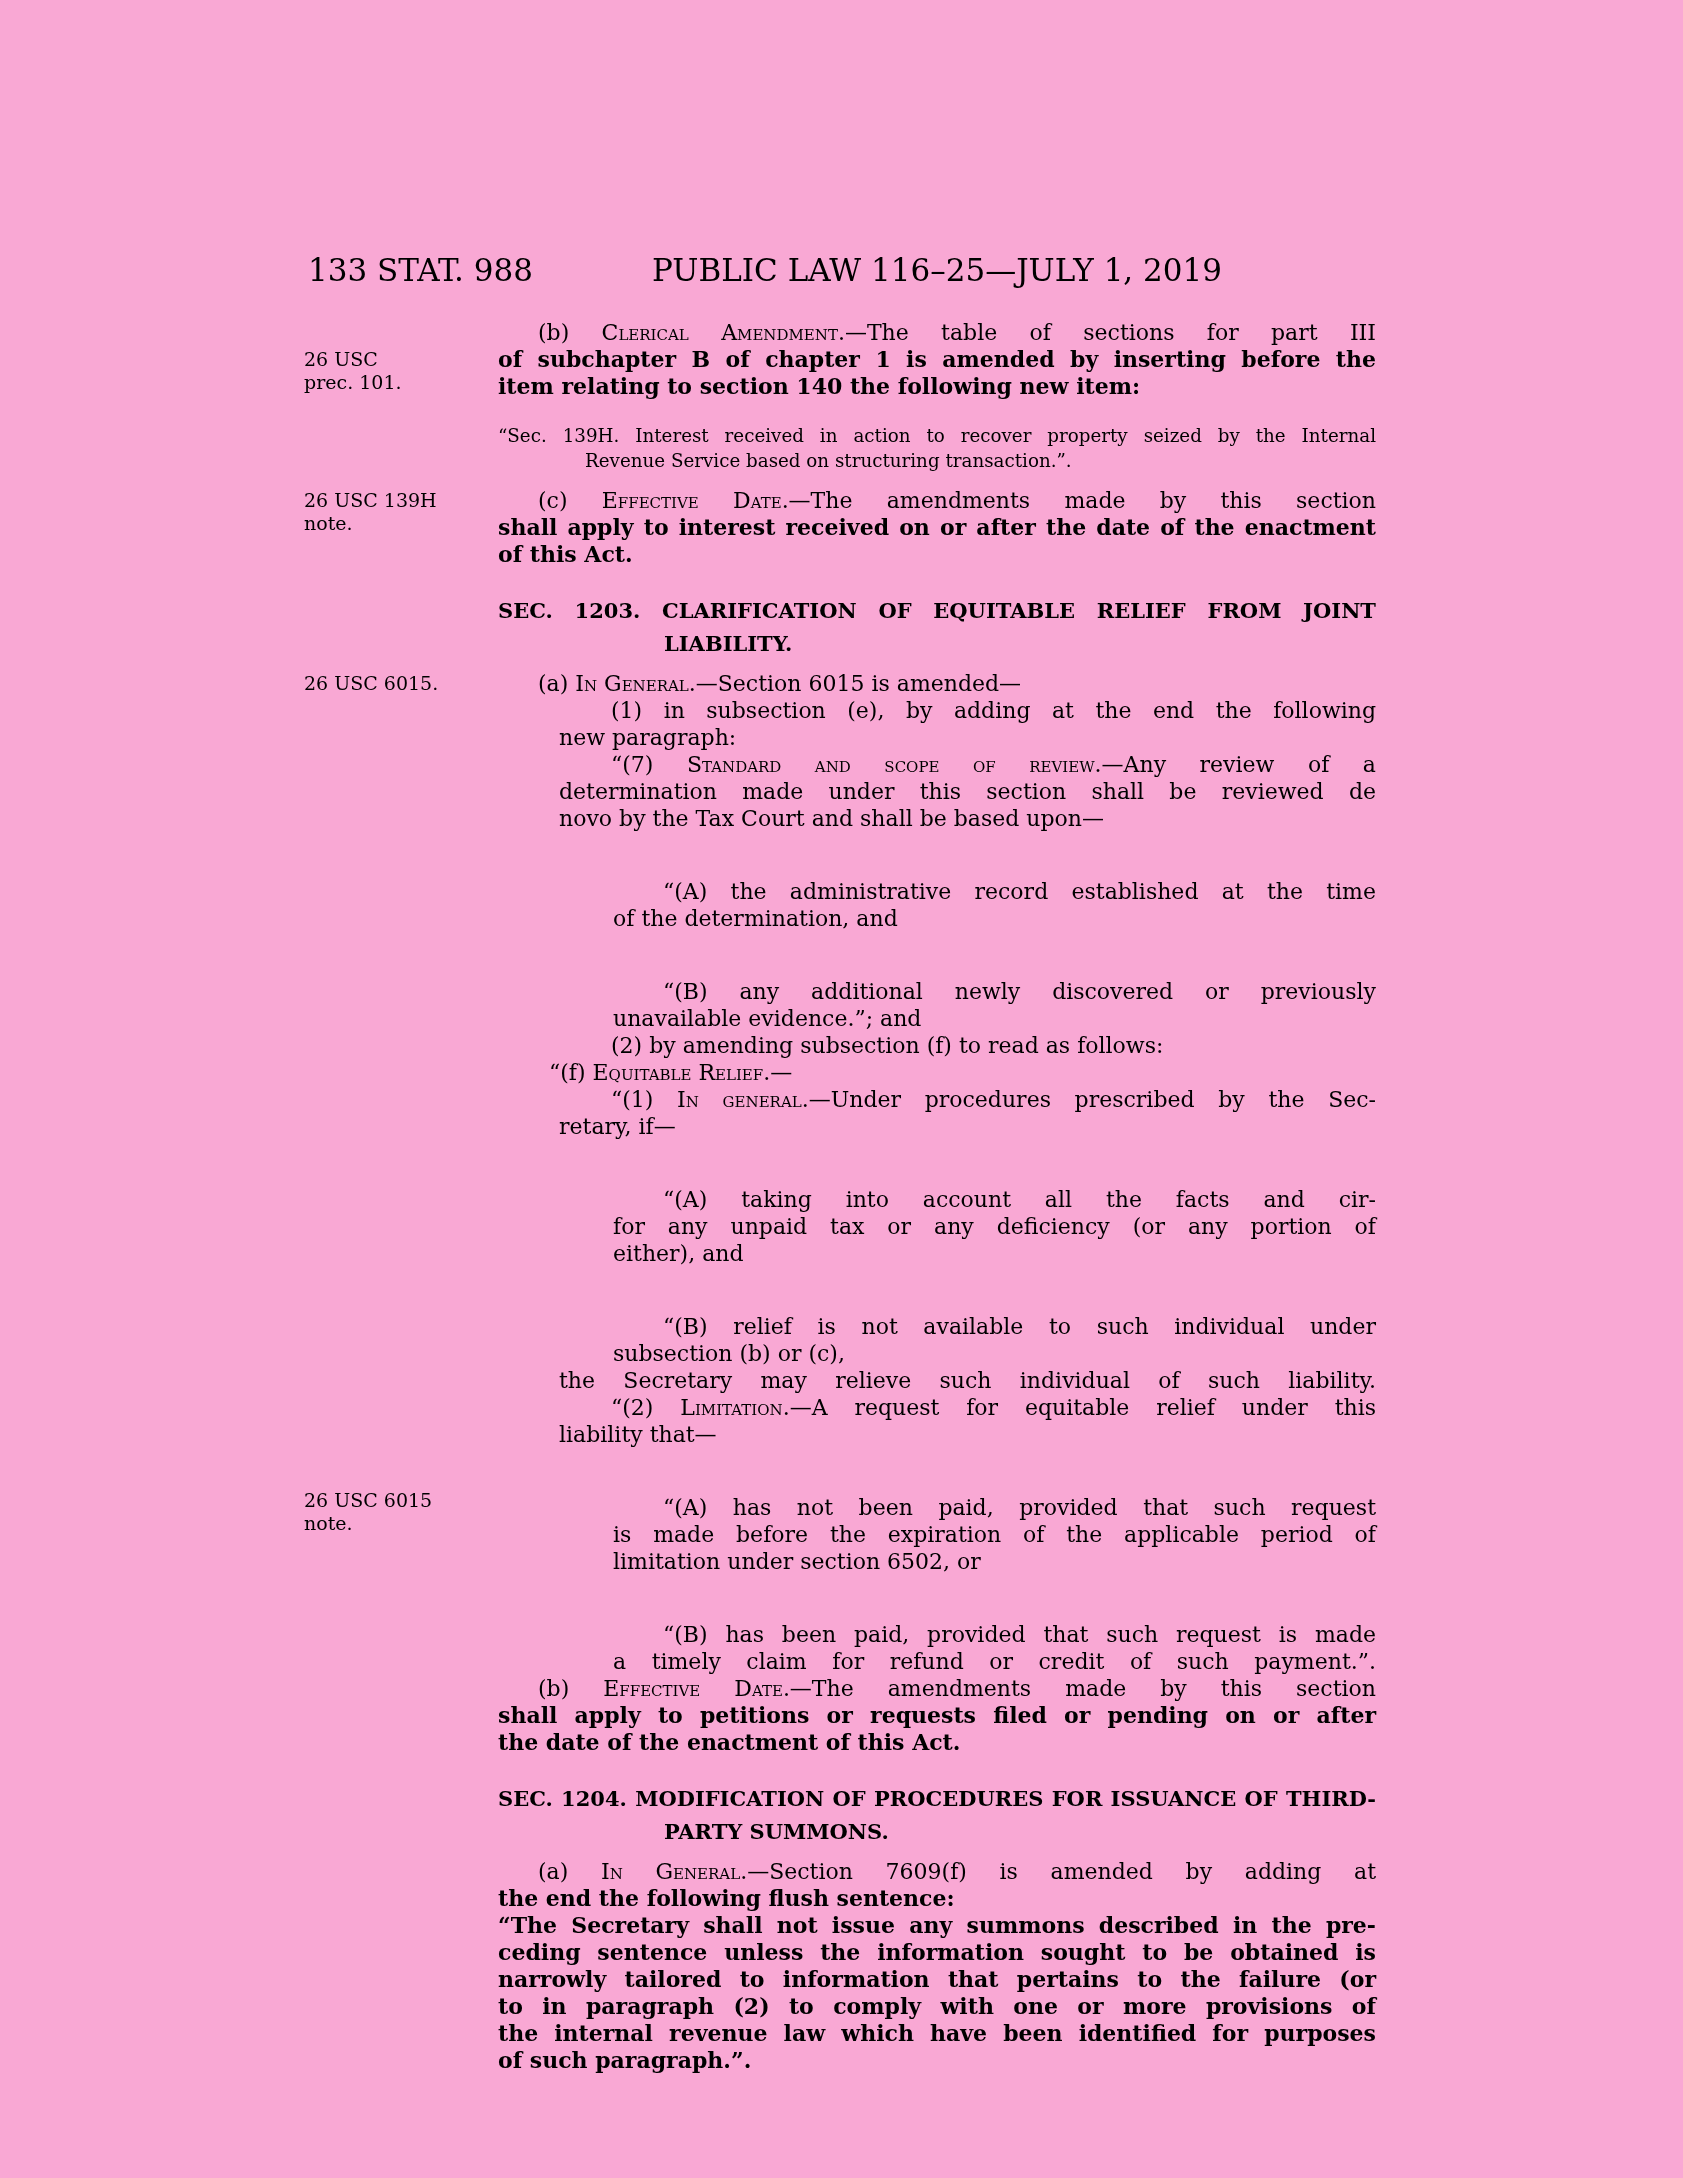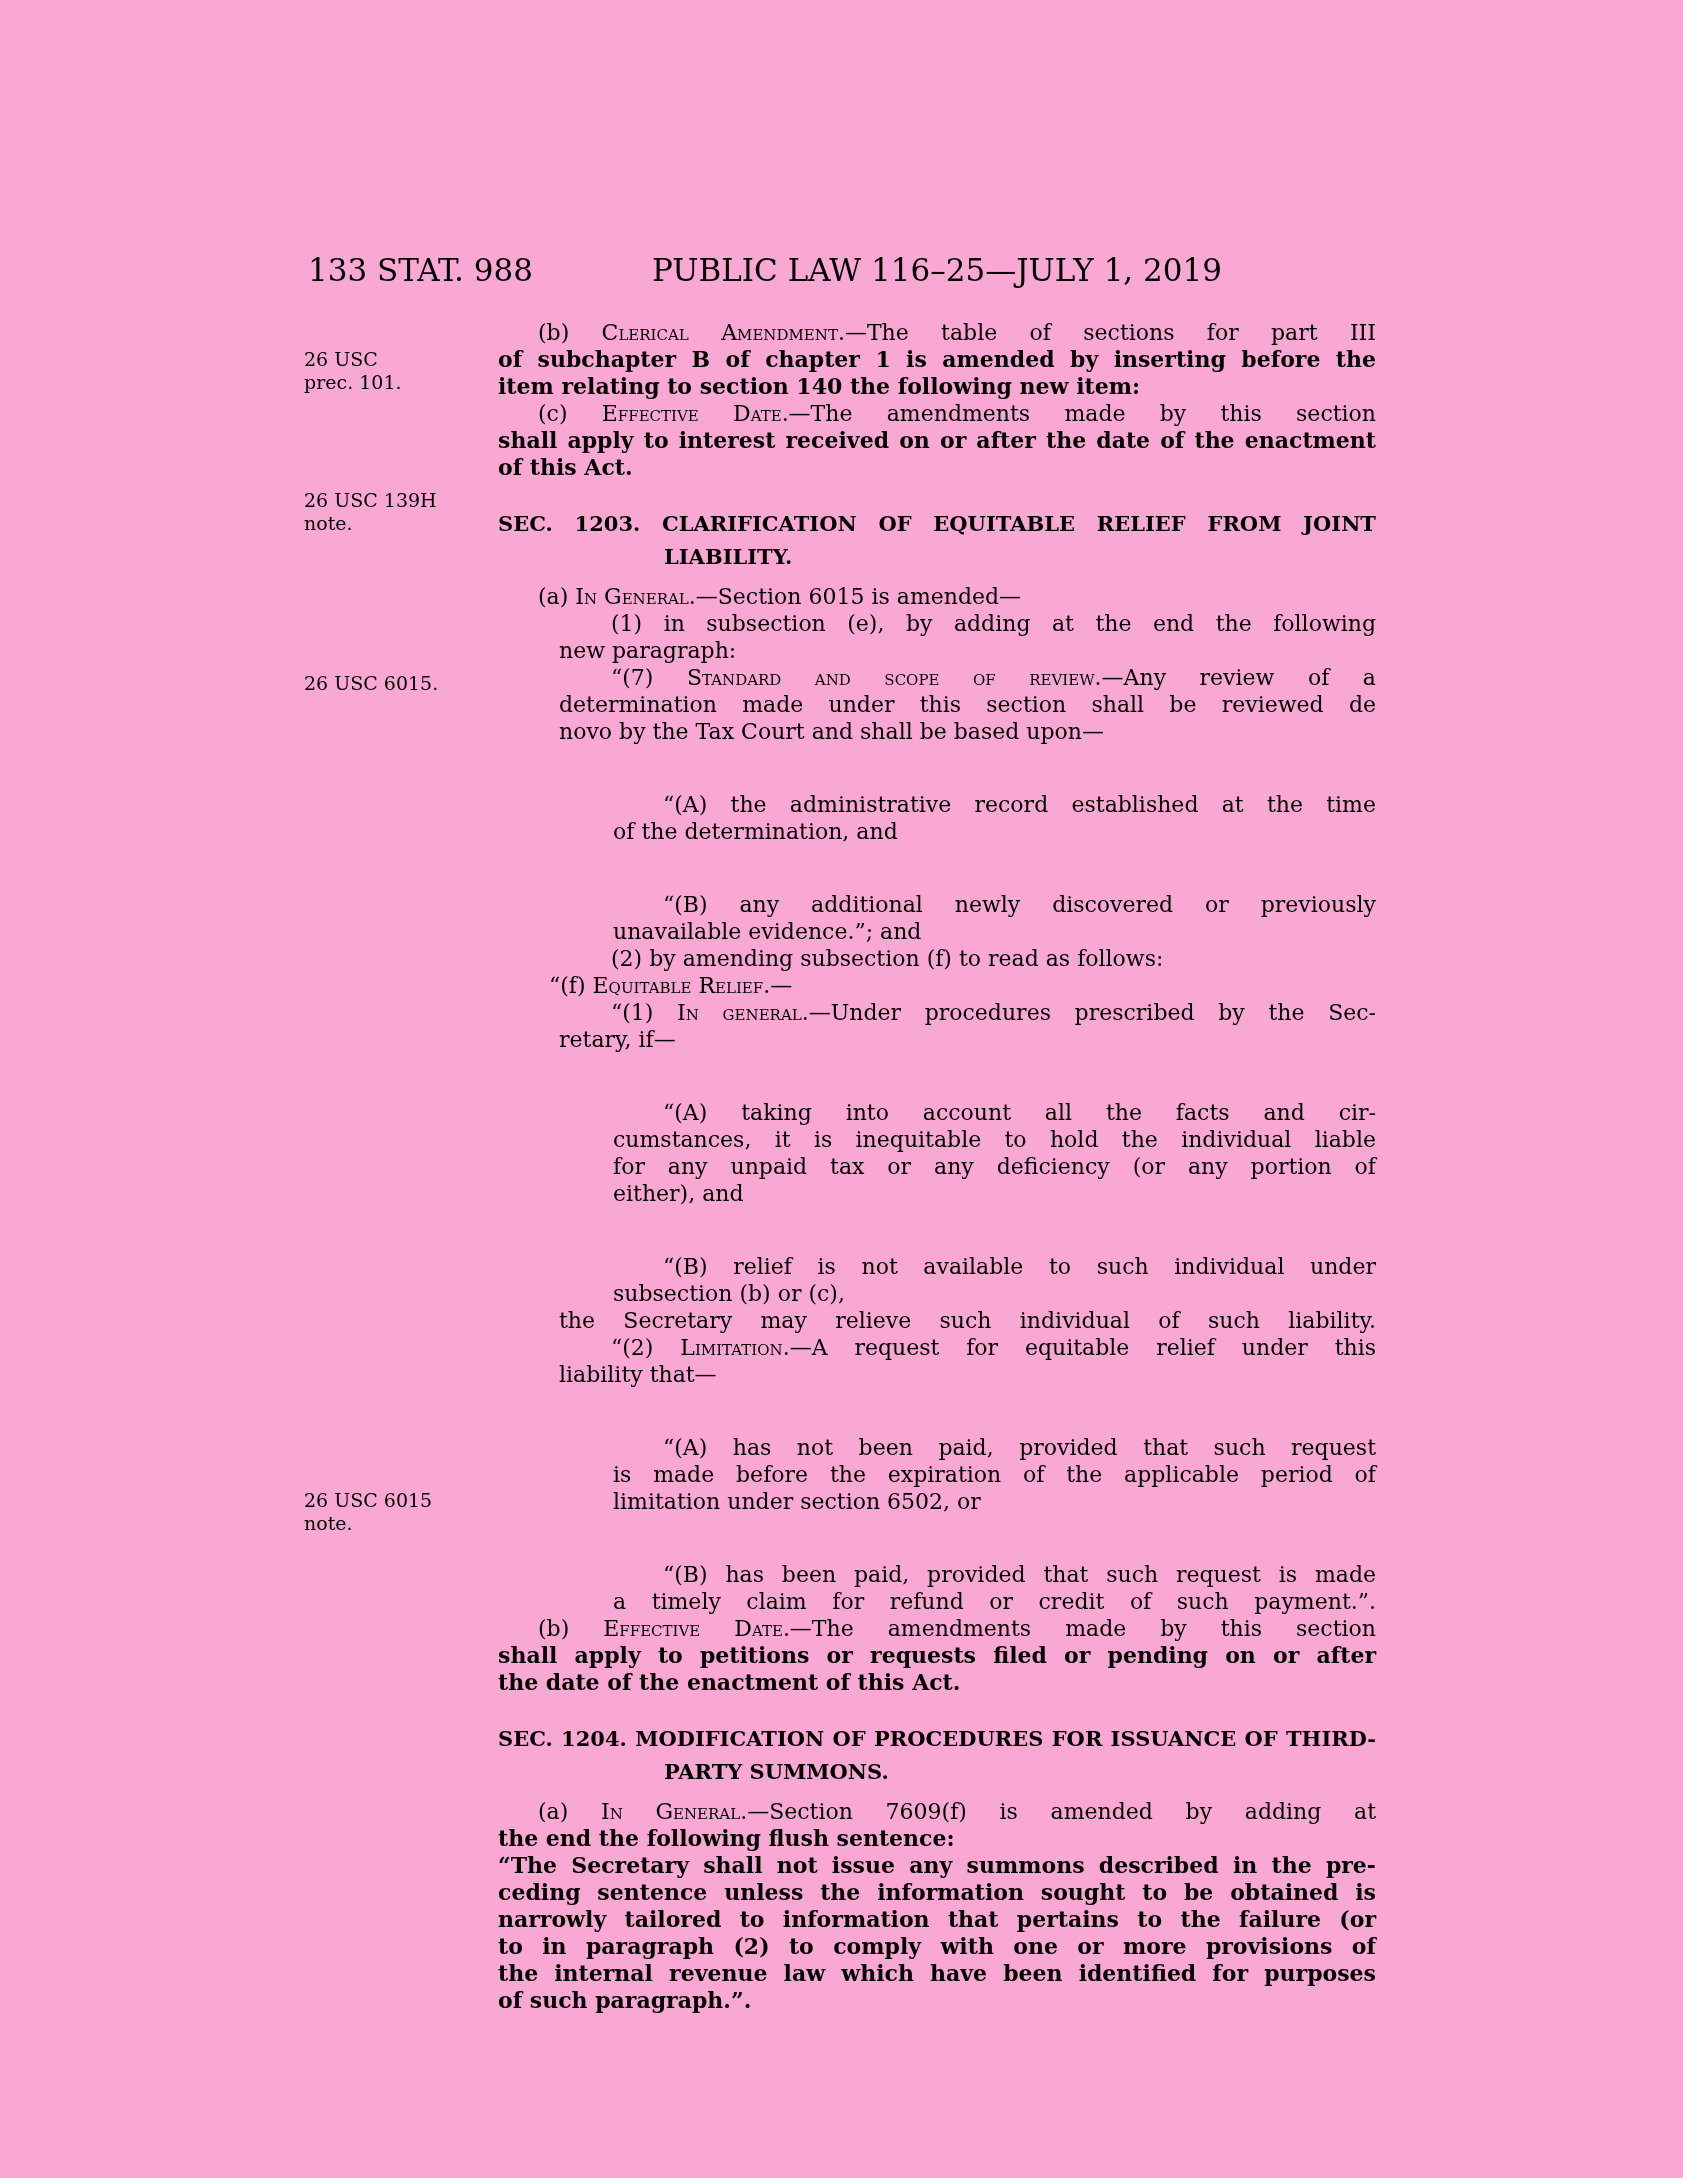--- a/index.html
+++ b/index.html
@@ -71,20 +71,24 @@
         <div class="mn-line">26 USC 6015</div>
         <div class="mn-line">note.</div>
       </div>
     </div>
   <div class="body-column">
       <div>
         <div class="line f0 j">(b) <span class="sc">Clerical Amendment</span>.—The table of sections for part III</div>
         <div class="line c0 j">of subchapter B of chapter 1 is amended by inserting before the</div>
         <div class="line c0">item relating to section 140 the following new item:</div>
       </div>
+      <div class="small-block">
+        <div class="line s0 j">“Sec. 139H. Interest received in action to recover property seized by the Internal</div>
+        <div class="line s1">Revenue Service based on structuring transaction.”.</div>
+      </div>
       <div>
         <div class="line f0 j">(c) <span class="sc">Effective Date</span>.—The amendments made by this section</div>
         <div class="line c0 j">shall apply to interest received on or after the date of the enactment</div>
         <div class="line c0">of this Act.</div>
       </div>
       <div class="heading-block">
         <div class="line h0 j">SEC. 1203. CLARIFICATION OF EQUITABLE RELIEF FROM JOINT</div>
         <div class="line h1">LIABILITY.</div>
       </div>
       <div>
@@ -96,21 +100,20 @@
         <div class="line c1">novo by the Tax Court and shall be based upon—</div>
         <div class="line f2 j">“(A) the administrative record established at the time</div>
         <div class="line c2">of the determination, and</div>
         <div class="line f2 j">“(B) any additional newly discovered or previously</div>
         <div class="line c2">unavailable evidence.”; and</div>
         <div class="line f1">(2) by amending subsection (f) to read as follows:</div>
         <div class="line qf">“(f) <span class="sc">Equitable Relief</span>.—</div>
         <div class="line f1 j">“(1) <span class="sc">In general</span>.—Under procedures prescribed by the Sec-</div>
         <div class="line c1">retary, if—</div>
         <div class="line f2 j">“(A) taking into account all the facts and cir-</div>
-        <div class="line c2 j">cumstances, it is inequitable to hold the individual liable</div>
         <div class="line c2 j">for any unpaid tax or any deficiency (or any portion of</div>
         <div class="line c2">either), and</div>
         <div class="line f2 j">“(B) relief is not available to such individual under</div>
         <div class="line c2">subsection (b) or (c),</div>
         <div class="line c1 j">the Secretary may relieve such individual of such liability.</div>
         <div class="line f1 j">“(2) <span class="sc">Limitation</span>.—A request for equitable relief under this</div>
         <div class="line c1">liability that—</div>
         <div class="line f2 j">“(A) has not been paid, provided that such request</div>
         <div class="line c2 j">is made before the expiration of the applicable period of</div>
         <div class="line c2">limitation under section 6502, or</div>

